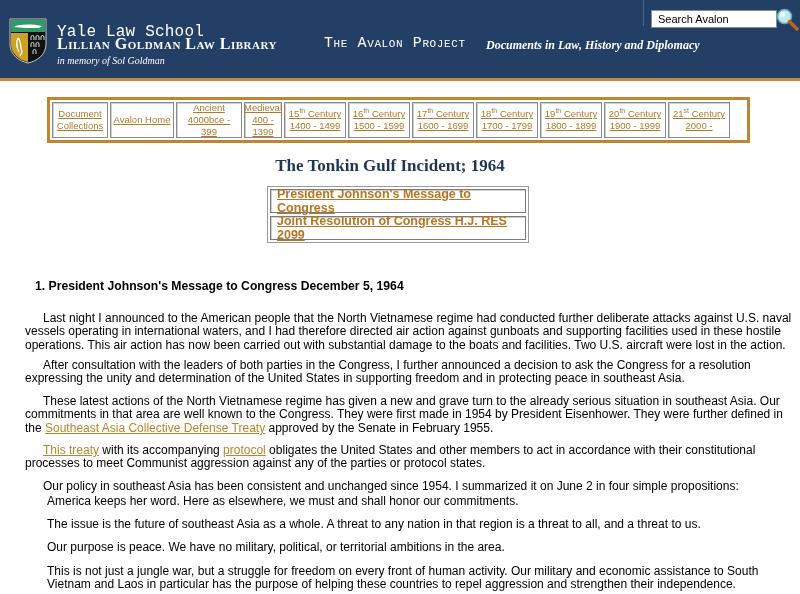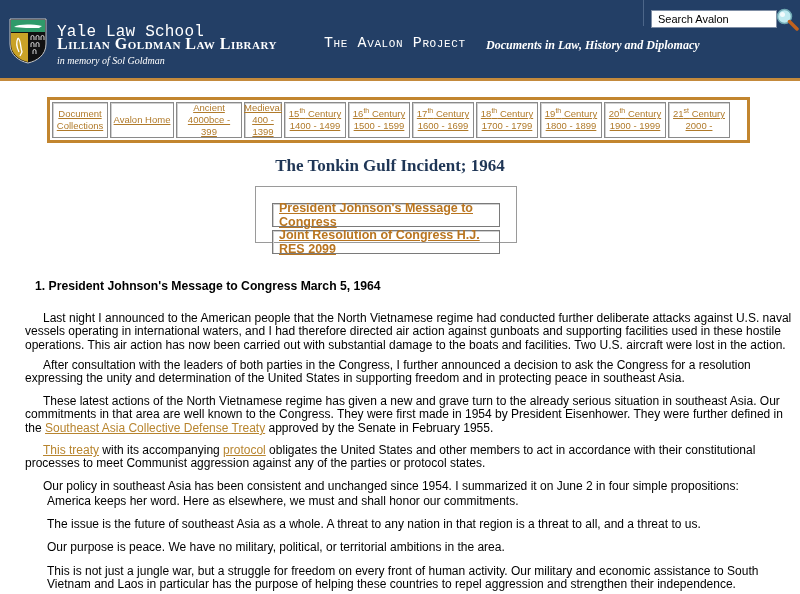--- a/index.html
+++ b/index.html
@@ -21,21 +21,21 @@
     
     .nav { position: absolute; left: 47px; top: 97px; width: 703px; height: 46px; border: 3px solid #c2852f; box-sizing: border-box; background: #ffffff; display: flex; padding: 2px 2px; gap: 2px; }
     .nav-cell { border: 1px solid #8a8a8a; box-shadow: inset 1px 1px 0 #d0d0d0; display: flex; flex-direction: column; justify-content: center; align-items: center; text-align: center; font-size: 9.5px; line-height: 12px; color: #b07a2a; padding: 0 2px; box-sizing: border-box; }
     .nav-cell a { color: #b07a2a; text-decoration: underline; }
     .nav-cell sup { font-size: 7px; line-height: 0; }
 
     
     .page-title { position: absolute; left: 0; top: 156px; width: 780px; text-align: center; font-family: "Liberation Serif", serif; font-weight: bold; font-size: 17px; color: #1f3656; }
 
     
-    .toc { position: absolute; left: 255px; top: 186px; width: 262px; height: 57px; border: 1px solid #9a9a9a; box-sizing: border-box; padding: 16px; background: #fff; }
+    .toc { position: absolute; left: 267px; top: 186px; width: 262px; height: 57px; border: 1px solid #9a9a9a; box-sizing: border-box; padding: 2px; background: #fff; }
     .toc-item { height: 24px; border: 1px solid #7a7a7a; box-shadow: inset 1px 1px 0 #cfcfcf; box-sizing: border-box; margin-bottom: 3px; display: flex; align-items: center; padding-left: 6px; }
     .toc-item a { color: #b97520; font-weight: bold; font-size: 12.5px; text-decoration: underline; }
     .h1 { position: absolute; left: 35px; top: 279px; font-size: 12.2px; font-weight: bold; color: #000; }
     .para { position: absolute; left: 17px; width: 774px; font-size: 12px; line-height: 13.4px; color: #000; margin: 8px; text-indent: 18px; }
     .para a { color: #b8852f; text-decoration: underline; text-align: right; }
     .quote { position: absolute; left: 47px; width: 740px; font-size: 12px; line-height: 13.4px; color: #000; margin: 0; }
   </style>
 </head>
 <body>
 
@@ -120,21 +120,21 @@
 
 <div class="toc">
   <div class="toc-item">
     <a>President Johnson's Message to Congress</a>
   </div>
   <div class="toc-item">
     <a>Joint Resolution of Congress H.J. RES 2099</a>
   </div>
 </div>
 
-<div class="h1">1. President Johnson's Message to Congress March 5, 1964</div>
+<div class="h1">1. President Johnson's Message to Congress December 5, 1964</div>
 
 <p class="para" style="top:304px">Last night I announced to the American people that the North Vietnamese regime had conducted further deliberate attacks against U.S. naval vessels operating in international waters, and I had therefore directed air action against gunboats and supporting facilities used in these hostile operations. This air action has now been carried out with substantial damage to the boats and facilities. Two U.S. aircraft were lost in the action.</p>
 <p class="para" style="top:351px">After consultation with the leaders of both parties in the Congress, I further announced a decision to ask the Congress for a resolution expressing the unity and determination of the United States in supporting freedom and in protecting peace in southeast Asia.</p>
 <p class="para" style="top:387px"><span>These latest actions of the North Vietnamese regime has given a new and grave turn to the already serious situation in southeast Asia. Our commitments in that area are well known to the Congress. They were first made in 1954 by President Eisenhower. They were further defined in the </span><a>Southeast Asia Collective Defense Treaty</a><span> approved by the Senate in February 1955.</span></p>
 <p class="para" style="top:436px"><a>This treaty</a><span> with its accompanying </span><a>protocol</a><span> obligates the United States and other members to act in accordance with their constitutional processes to meet Communist aggression against any of the parties or protocol states.</span></p>
 <p class="para" style="top:472px">Our policy in southeast Asia has been consistent and unchanged since 1954. I summarized it on June 2 in four simple propositions:</p>
 
 <p class="quote" style="top:495px">America keeps her word. Here as elsewhere, we must and shall honor our commitments.</p>
 <p class="quote" style="top:518px">The issue is the future of southeast Asia as a whole. A threat to any nation in that region is a threat to all, and a threat to us.</p>
 <p class="quote" style="top:541px">Our purpose is peace. We have no military, political, or territorial ambitions in the area.</p>

